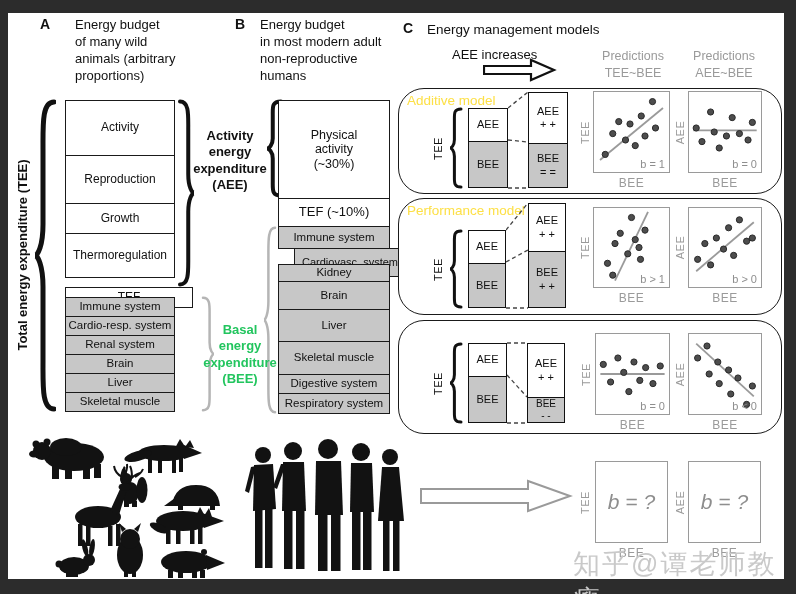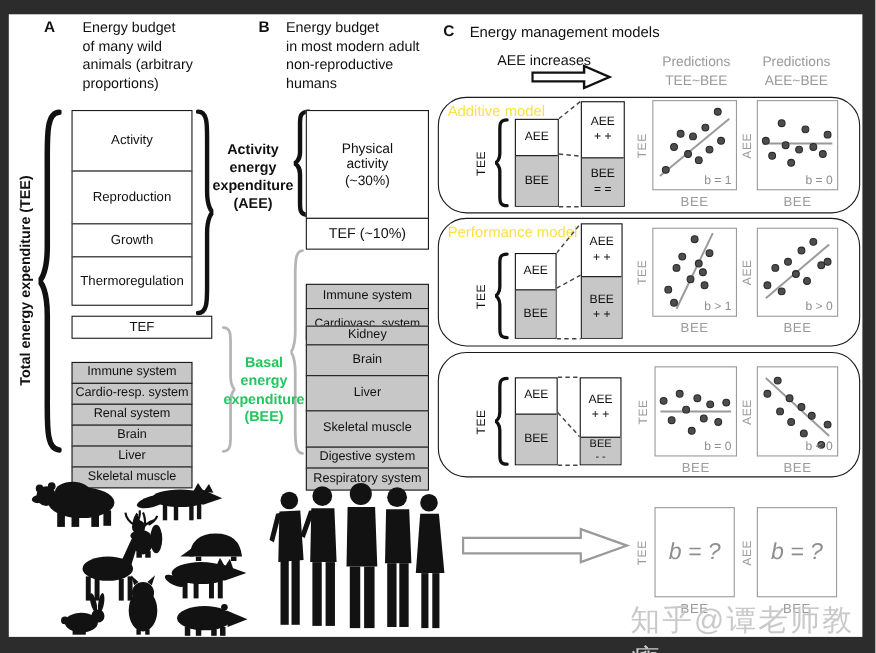--- a/index.html
+++ b/index.html
@@ -6,21 +6,21 @@
   .page{position:relative;width:796px;height:594px;background:#2c2c2c;overflow:hidden;
         font-family:"Liberation Sans",sans-serif;color:#111;}
   .canvas{position:absolute;left:8px;top:13px;width:776px;height:566px;background:#ffffff;}
   .abs{position:absolute;}
   .plabel{position:absolute;font-weight:bold;font-size:14px;color:#111;}
   .ptitle{position:absolute;font-size:13px;line-height:1.3;color:#111;}
   .preline{white-space:pre-line;}
   .cell{position:absolute;box-sizing:border-box;border:1.2px solid #1a1a1a;background:#fff;
         display:flex;align-items:center;justify-content:center;text-align:center;
         font-size:12px;color:#111;line-height:1.15;}
-  .cell.gray{background:#c7c7c7;font-size:11.5px;margin-top:32px;}
+  .cell.gray{background:#c7c7c7;font-size:11.5px;}
   .bar{position:absolute;box-sizing:border-box;border:1.4px solid #111;background:#fff;
        display:flex;flex-direction:column;}
   .seg{box-sizing:border-box;display:flex;flex-direction:column;align-items:center;
        justify-content:center;font-size:11px;line-height:1.2;color:#111;}
   .seg.gray{background:#c7c7c7;border-top:1.3px solid #111;}
   .mcontainer{position:absolute;box-sizing:border-box;border:1.6px solid #1a1a1a;
               border-radius:26px;background:#fff;}
   .mtitle{position:absolute;font-size:13.5px;color:#fde047;}
   .plot{position:absolute;box-sizing:border-box;border:1.2px solid #9a9a9a;background:#fff;}
   .blab{position:absolute;right:4px;bottom:2px;font-size:11px;color:#8e8e8e;margin-top:23px;}
@@ -111,21 +111,21 @@
   <div class="ptitle preline" style="left:260px;top:17px;width:145px;">Energy budget
 in most modern adult
 non-reproductive
 humans</div>
 
   <div class="cell preline" style="left:278px;top:100px;width:112px;height:99px;font-size:12.5px;">Physical
 activity
 (~30%)</div>
   <div class="cell" style="left:278px;top:198px;width:112px;height:29px;font-size:13px;">TEF (~10%)</div>
   <div class="cell gray" style="left:278px;top:226px;width:112px;height:23px;">Immune system</div>
-  <div class="cell gray" style="left:278px;top:248px;width:112px;height:29px;font-size:11px;">Cardiovasc. system</div>
+  <div class="cell gray" style="left:294px;top:248px;width:112px;height:29px;font-size:11px;">Cardiovasc. system</div>
   <div class="cell gray" style="left:278px;top:264px;width:112px;height:18px;">Kidney</div>
   <div class="cell gray" style="left:278px;top:281px;width:112px;height:29px;">Brain</div>
   <div class="cell gray" style="left:278px;top:309px;width:112px;height:33px;">Liver</div>
   <div class="cell gray" style="left:278px;top:341px;width:112px;height:34px;">Skeletal muscle</div>
   <div class="cell gray" style="left:278px;top:374px;width:112px;height:20px;">Digestive system</div>
   <div class="cell gray" style="left:278px;top:393px;width:112px;height:21px;">Respiratory system</div>
 
   <div class="plabel" style="left:403px;top:20px;">C</div>
   <div class="ptitle" style="left:427px;top:21px;font-size:13.5px;">Energy management models</div>
   <div class="ptitle" style="left:452px;top:47px;">AEE increases</div>

